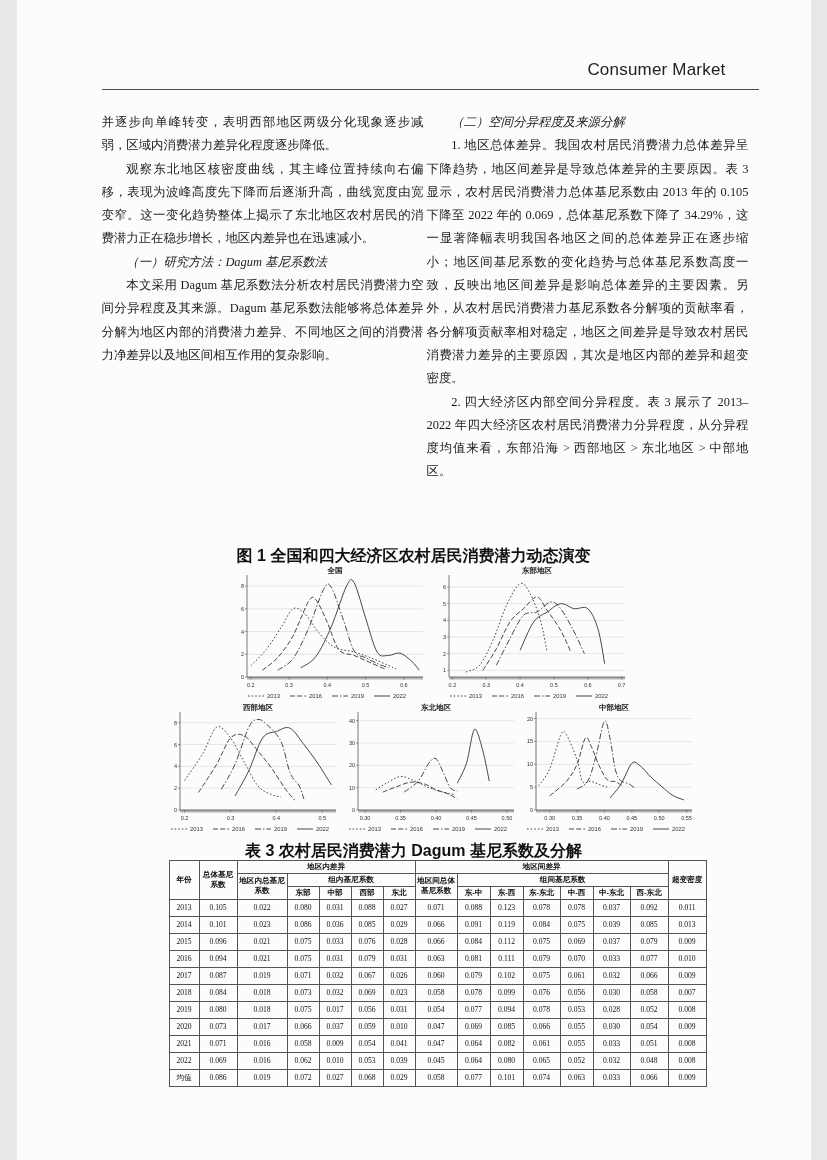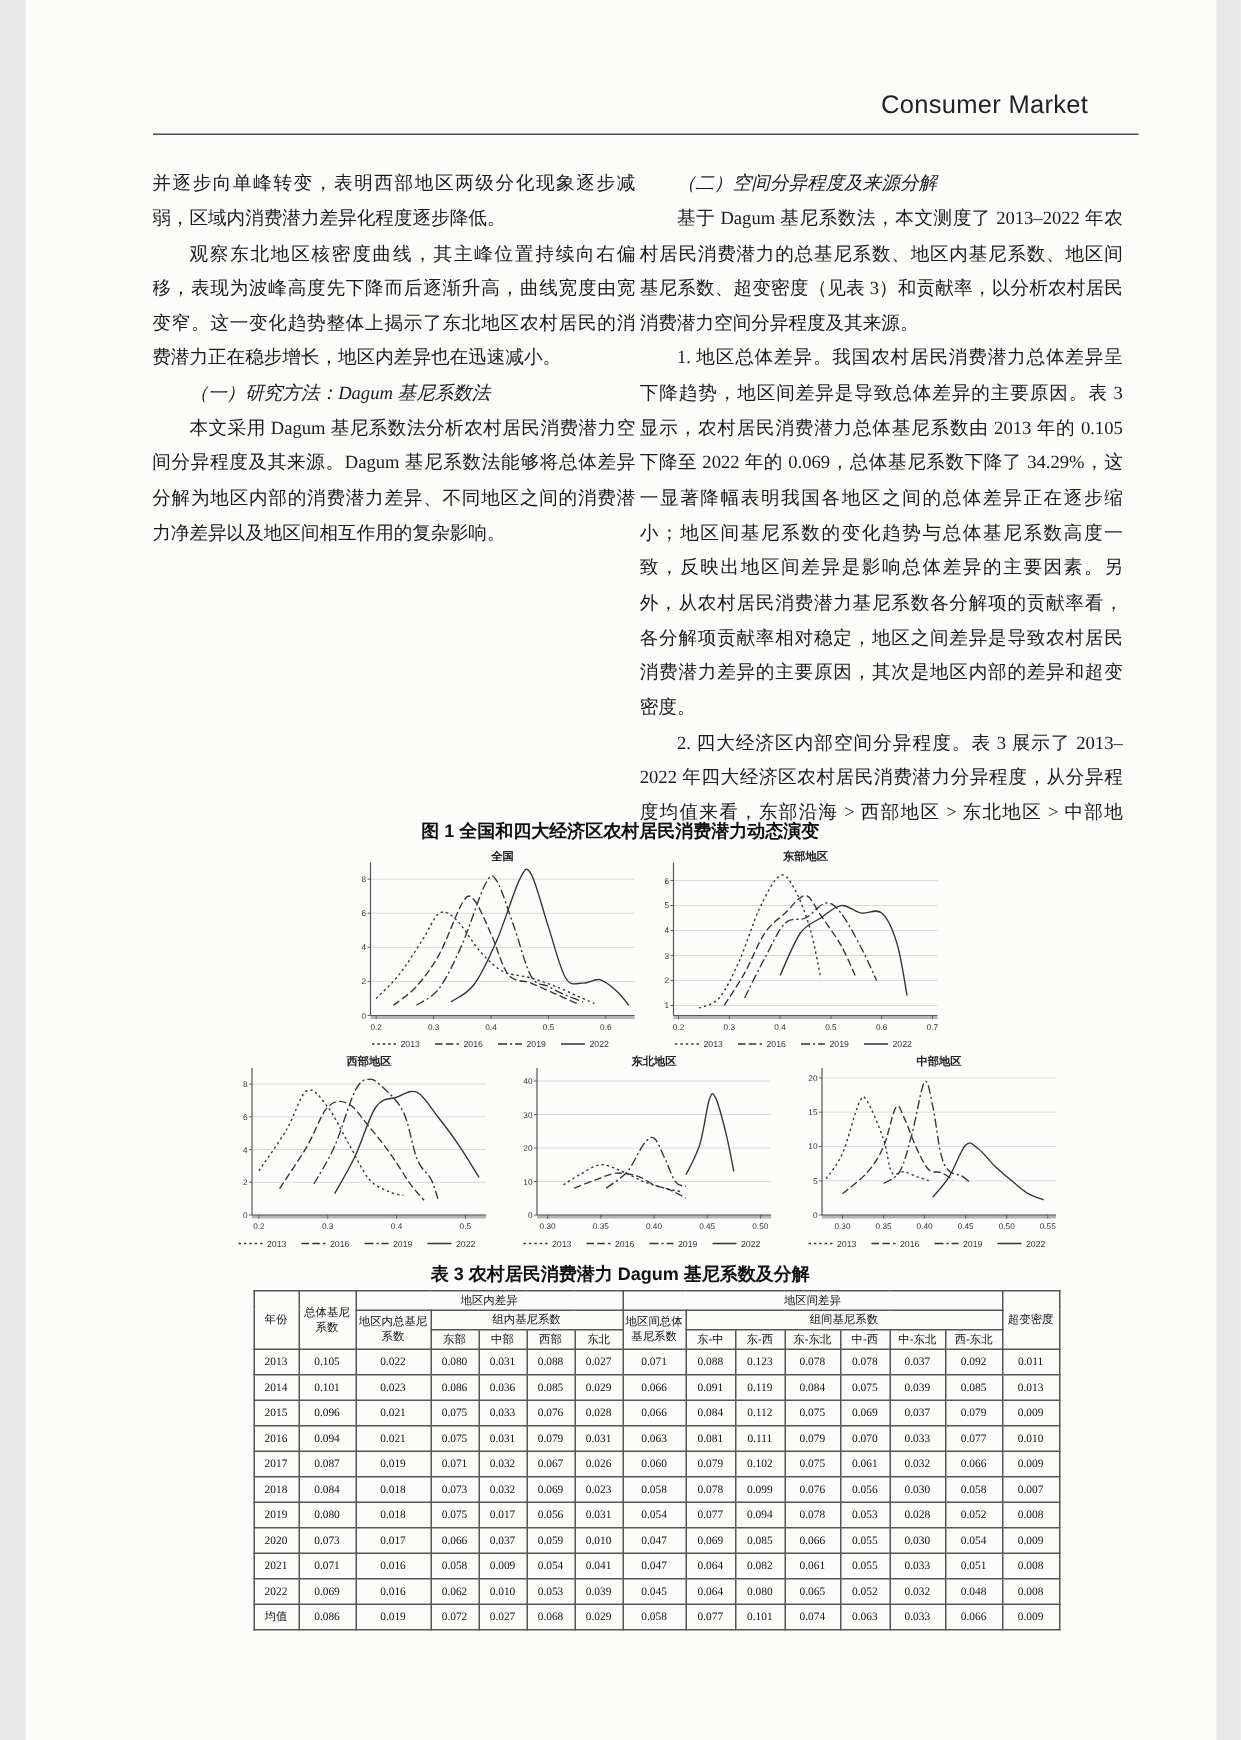--- a/index.html
+++ b/index.html
@@ -9,34 +9,34 @@
         font-size:17px;letter-spacing:.2px;color:#222;}
   .header-rule{position:absolute;top:89px;left:85px;width:657px;height:0;border-top:1.4px solid #4a4a4a;}
   .columns{position:absolute;top:111px;left:85px;width:657px;height:438px;display:flex;gap:3px;overflow:hidden;}
   .col{width:322px;font-size:12.4px;line-height:23.3px;text-align:justify;}
   .col p{margin:0;text-indent:2em;}
   .col p.no-indent{text-indent:0;}
   .section-heading{font-family:"Liberation Sans","DejaVu Sans",sans-serif;font-weight:bold;font-size:15px;
         text-align:center;text-indent:0;margin:9px 0 5px;line-height:22px;}
   .subhead{font-style:italic;}
   .figure-caption,.table-caption{position:absolute;left:0;width:100%;text-align:center;
-        font-family:"Liberation Sans","DejaVu Sans",sans-serif;font-weight:bold;font-size:12px;color:#111;}
+        font-family:"Liberation Sans","DejaVu Sans",sans-serif;font-weight:bold;font-size:16px;color:#111;}
   .figure-caption{top:546px;}
   .figure-area{position:absolute;top:565px;left:85px;width:657px;}
   .chart-row1{display:flex;justify-content:center;gap:4px;}
   .chart-row1 .chart{width:198px;height:136px;}
-  .chart-row2{display:flex;justify-content:center;gap:12px;margin-top:1px;}
+  .chart-row2{display:flex;justify-content:center;gap:0;margin-top:1px;}
   .chart-row2 .chart{width:178px;height:132px;}
   .chart svg{display:block;}
   .table-caption{top:841px;}
   table.gini{position:absolute;top:860px;left:152px;width:537px;border-collapse:collapse;table-layout:fixed;
         font-size:7.6px;color:#111;}
   table.gini th,table.gini td{border:0.5px solid #555;text-align:center;vertical-align:middle;
         padding:1px 0;line-height:1.3;font-weight:normal;overflow:hidden;}
-  table.gini thead th{font-family:"Liberation Sans","DejaVu Sans",sans-serif;font-weight:normal;font-size:7.6px;text-align:center;}
+  table.gini thead th{font-family:"Liberation Sans","DejaVu Sans",sans-serif;font-weight:bold;font-size:7.6px;text-align:center;}
   table.gini tbody td{height:14px;font-family:"Liberation Serif","DejaVu Serif",serif;}
   .footer{position:absolute;top:1092px;right:85px;font-family:"Liberation Sans","DejaVu Sans",sans-serif;
         font-weight:bold;font-size:11.5px;color:#111;display:flex;align-items:baseline;gap:16px;}
   .footer .page-num{font-size:13.5px;}
 </style>
 </head>
 <body>
 
 <div class="page">
 
@@ -45,21 +45,20 @@
 
   <div class="columns">
     <div class="col">
       <p class="no-indent">并逐步向单峰转变，表明西部地区两级分化现象逐步减弱，区域内消费潜力差异化程度逐步降低。</p>
       <p>观察东北地区核密度曲线，其主峰位置持续向右偏移，表现为波峰高度先下降而后逐渐升高，曲线宽度由宽变窄。这一变化趋势整体上揭示了东北地区农村居民的消费潜力正在稳步增长，地区内差异也在迅速减小。</p>
       <p class="subhead">（一）研究方法：Dagum 基尼系数法</p>
       <p>本文采用 Dagum 基尼系数法分析农村居民消费潜力空间分异程度及其来源。Dagum 基尼系数法能够将总体差异分解为地区内部的消费潜力差异、不同地区之间的消费潜力净差异以及地区间相互作用的复杂影响。</p>
     </div>
     <div class="col">
       <p class="subhead">（二）空间分异程度及来源分解</p>
-      <p>基于 Dagum 基尼系数法，本文测度了 2013–2022 年农村居民消费潜力的总基尼系数、地区内基尼系数、地区间基尼系数、超变密度（见表 3）和贡献率，以分析农村居民消费潜力空间分异程度及其来源。</p>
       <p>1. 地区总体差异。我国农村居民消费潜力总体差异呈下降趋势，地区间差异是导致总体差异的主要原因。表 3 显示，农村居民消费潜力总体基尼系数由 2013 年的 0.105 下降至 2022 年的 0.069，总体基尼系数下降了 34.29%，这一显著降幅表明我国各地区之间的总体差异正在逐步缩小；地区间基尼系数的变化趋势与总体基尼系数高度一致，反映出地区间差异是影响总体差异的主要因素。另外，从农村居民消费潜力基尼系数各分解项的贡献率看，各分解项贡献率相对稳定，地区之间差异是导致农村居民消费潜力差异的主要原因，其次是地区内部的差异和超变密度。</p>
       <p>2. 四大经济区内部空间分异程度。表 3 展示了 2013–2022 年四大经济区农村居民消费潜力分异程度，从分异程度均值来看，东部沿海 &gt; 西部地区 &gt; 东北地区 &gt; 中部地区。</p>
     </div>
   </div>
 
   <div class="figure-caption">图 1  全国和四大经济区农村居民消费潜力动态演变</div>
 
   <div class="figure-area">
     <div class="chart-row1">
       <div class="chart">

